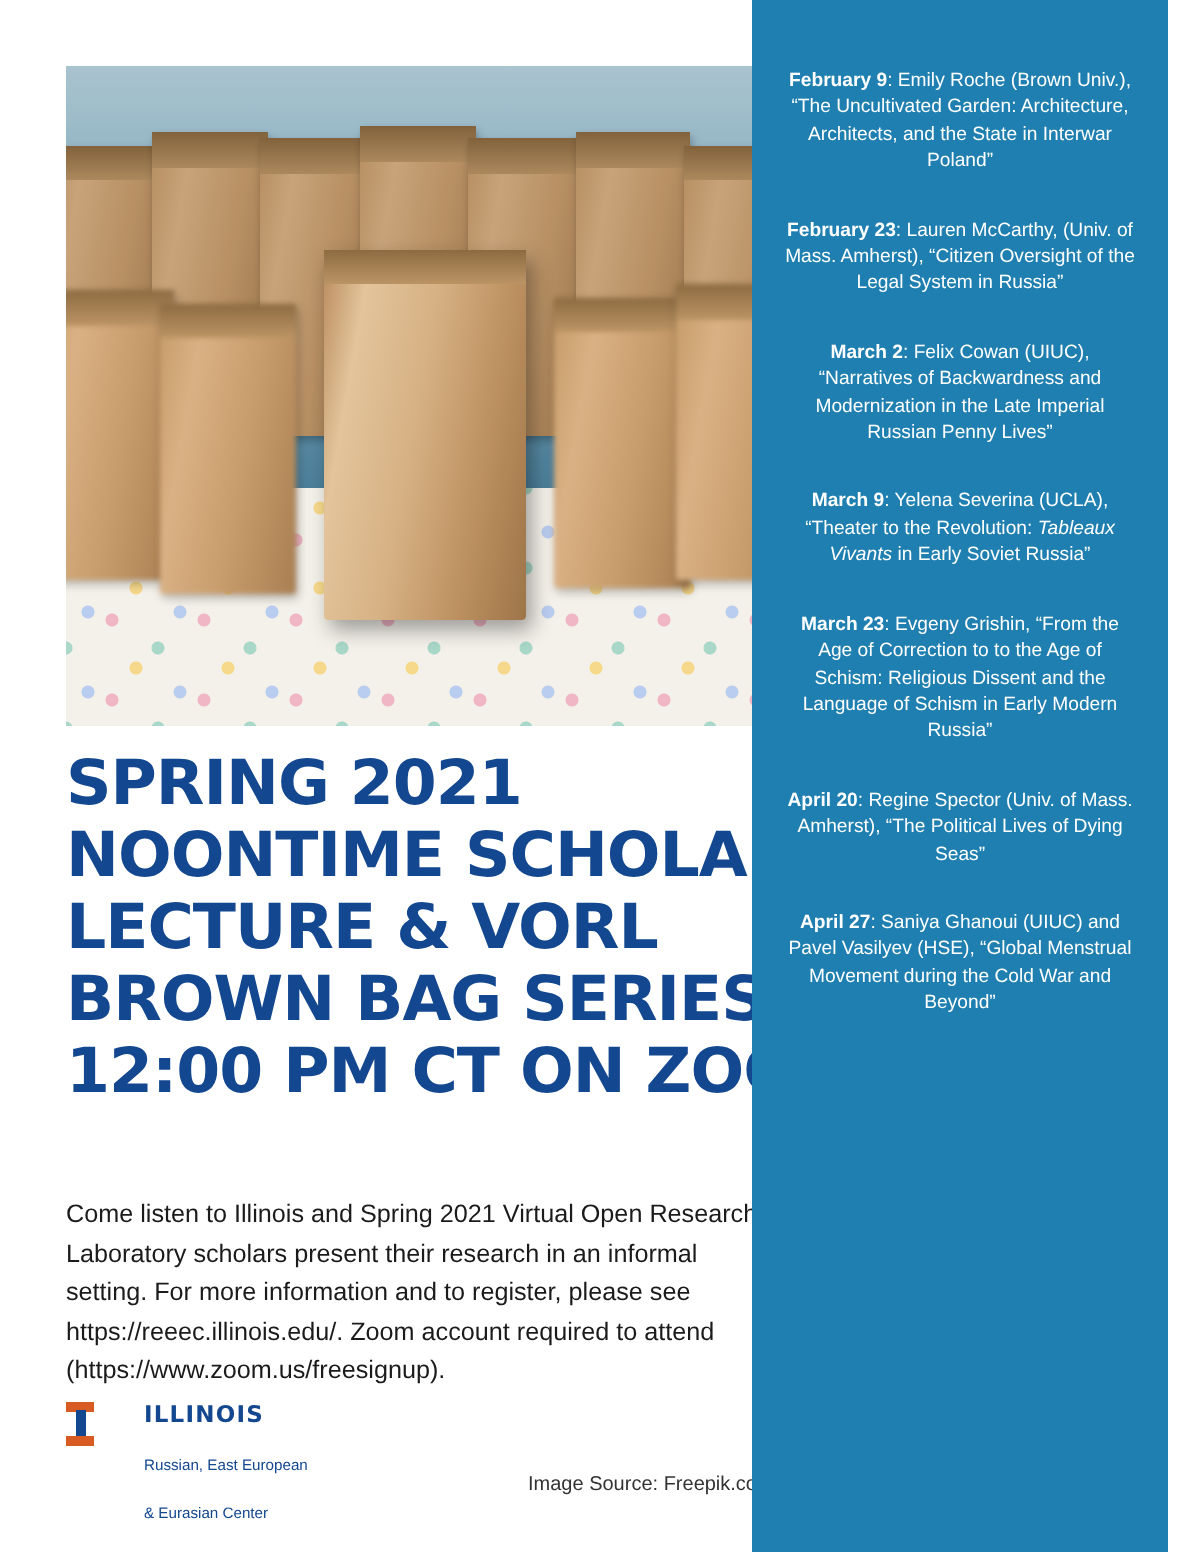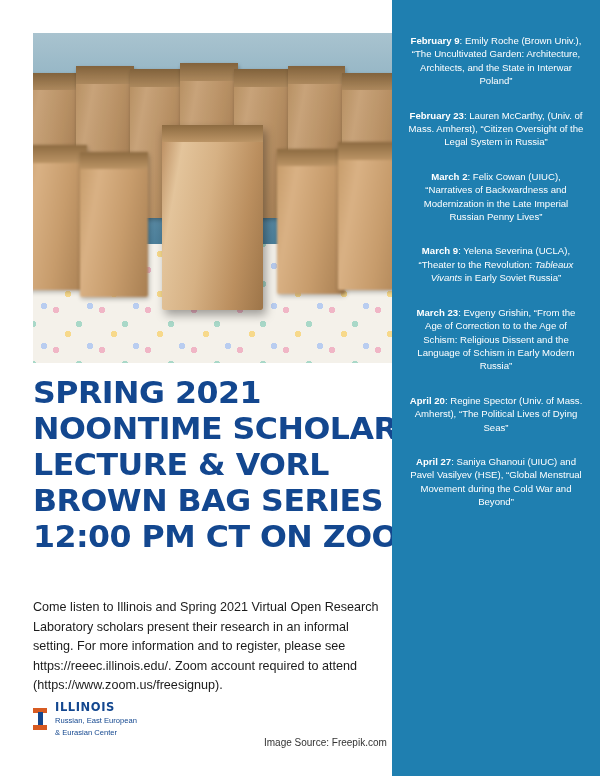--- a/index.html
+++ b/index.html
@@ -106,22 +106,22 @@
     width: 348px;
     font-size: 12.6px;
     line-height: 19.5px;
     color: #1b1b1b;
   }
   .logo-block {
     position: absolute;
     left: 33px;
     top: 700px;
     display: flex;
-    align-items: center;
-    gap: 8px;
+    align-items: flex-start;
+    gap: 25px;
   }
   .logo-mark {
     width: 14px;
     height: 22px;
     position: relative;
     flex: none;
     margin-top: 1px;
   }
   .logo-mark .bar-top,
   .logo-mark .bar-bot {
@@ -145,34 +145,34 @@
     font-family: "DejaVu Sans", sans-serif;
     font-weight: bold;
     font-size: 11.5px;
     letter-spacing: 0.6px;
     color: #13478f;
   }
   .logo-text .logo-sub {
     font-size: 7.6px;
     line-height: 9.6px;
     color: #13478f;
-    margin-top: 2px;
+    margin-top: 14px;
   }
   .credit {
     position: absolute;
     left: 264px;
     top: 737px;
     font-size: 10px;
     color: #333333;
   }
 
   
   .right-col {
     position: absolute;
-    right: 0;
+    right: 16px;
     top: 0;
     width: 208px;
     height: 776px;
     background: #1f7fb0;
     color: #ffffff;
     padding-top: 34px;
     box-sizing: border-box;
   }
   .entry {
     width: 176px;

